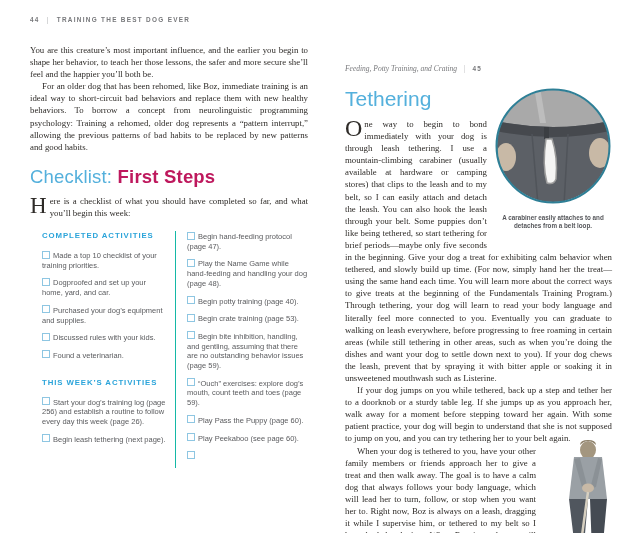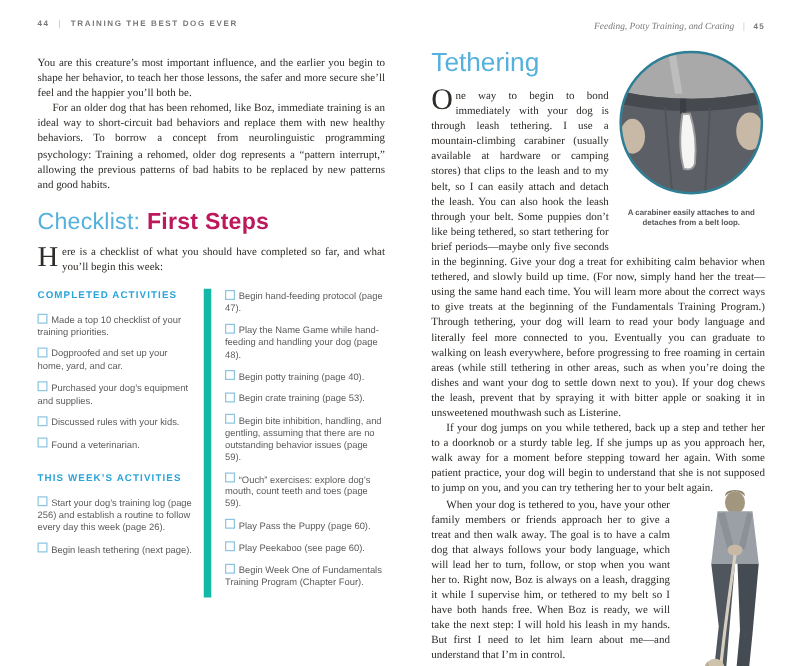--- a/index.html
+++ b/index.html
@@ -15,35 +15,35 @@
   .body-text p{font-size:8.8px;line-height:12.1px;text-align:justify;margin:0;}
   p.indent{text-indent:12px;}
   .section-head{font-family:"Liberation Sans",sans-serif;font-size:18.5px;font-weight:400;
                 margin:13px 0 7px;letter-spacing:0.2px;}
   .section-head .lt{color:#54b0dc;}
   .section-head .bd{color:#be185d;font-weight:700;}
   .intro{font-size:8.8px;line-height:12.1px;text-align:justify;margin:0;}
   .dropcap{float:left;font-size:23px;line-height:19px;padding:1px 3px 0 0;color:#2e2b28;}
 
   .checklist{display:flex;margin-top:12px;font-family:"Liberation Sans",sans-serif;}
-  .col1{flex:none;width:124px;border-right:6px solid #14b8a6;padding-right:9px;}
+  .col1{flex:none;width:124px;border-right:1px solid #14b8a6;padding-right:9px;margin-left:12px;}
   .col2{flex:1;padding-left:11px;}
   .cl-header{color:#2ba4da;font-size:7.8px;font-weight:700;letter-spacing:0.9px;
              line-height:10px;margin:0 0 9px;}
   .cl-header.second{margin-top:17px;}
   ul.cl{list-style:none;margin:0;padding:0;}
   ul.cl li{font-size:7.5px;line-height:9.7px;color:#5a5b5e;margin-bottom:7px;}
   .cb{display:inline-block;width:6px;height:6px;border:1px solid #8ec6e2;
       margin-right:3px;position:relative;top:0.5px;}
 
   
   .page-right{position:absolute;left:345px;top:16px;width:267px;}
   .runhead-r{font-family:"Liberation Serif",serif;font-style:italic;font-size:7.5px;
-             color:#77787b;display:flex;justify-content:flex-end;gap:7px;
-             align-items:baseline;margin-bottom:14px;}
+             color:#77787b;display:flex;gap:7px;
+             align-items:baseline;margin-bottom:14px;margin-top:48px;}
   .runhead-r .folio{font-style:normal;font-family:"Liberation Sans",sans-serif;
                     font-size:6.4px;font-weight:600;letter-spacing:1px;}
   .runhead-r .sep{font-style:normal;color:#b5b6b8;}
   .rp-title{font-family:"Liberation Sans",sans-serif;font-size:21px;font-weight:400;
             color:#54b0dc;margin:0 0 7px;}
   .page-right p.body{font-size:8.8px;line-height:12.1px;text-align:justify;margin:0;}
   p.body.indent2{text-indent:12px;}
   .dropcap-o{float:left;font-size:24px;line-height:19px;padding:1px 2px 0 0;}
 
   .float-circle{float:right;width:118px;height:152px;margin:0 0 4px 7px;}
@@ -97,21 +97,21 @@
       <div class="col2">
         <ul class="cl">
           <li><span class="cb"></span><span>Begin hand-feeding protocol (page 47).</span></li>
           <li><span class="cb"></span><span>Play the Name Game while hand-feeding and handling your dog (page 48).</span></li>
           <li><span class="cb"></span><span>Begin potty training (page 40).</span></li>
           <li><span class="cb"></span><span>Begin crate training (page 53).</span></li>
           <li><span class="cb"></span><span>Begin bite inhibition, handling, and gentling, assuming that there are no outstanding behavior issues (page 59).</span></li>
           <li><span class="cb"></span><span>“Ouch” exercises: explore dog’s mouth, count teeth and toes (page 59).</span></li>
           <li><span class="cb"></span><span>Play Pass the Puppy (page 60).</span></li>
           <li><span class="cb"></span><span>Play Peekaboo (see page 60).</span></li>
-          <li><span class="cb"></span><span>Begin Week One of Fundamentals Training Program (Chapter Four).</span></li>
+          <li><span class="cb"></span></li>
         </ul>
       </div>
     </div>
   </div>
 
   <div class="page-right">
     <div class="runhead-r">
       <span>Feeding, Potty Training, and Crating</span>
       <span class="sep">|</span>
       <span class="folio">45</span>

